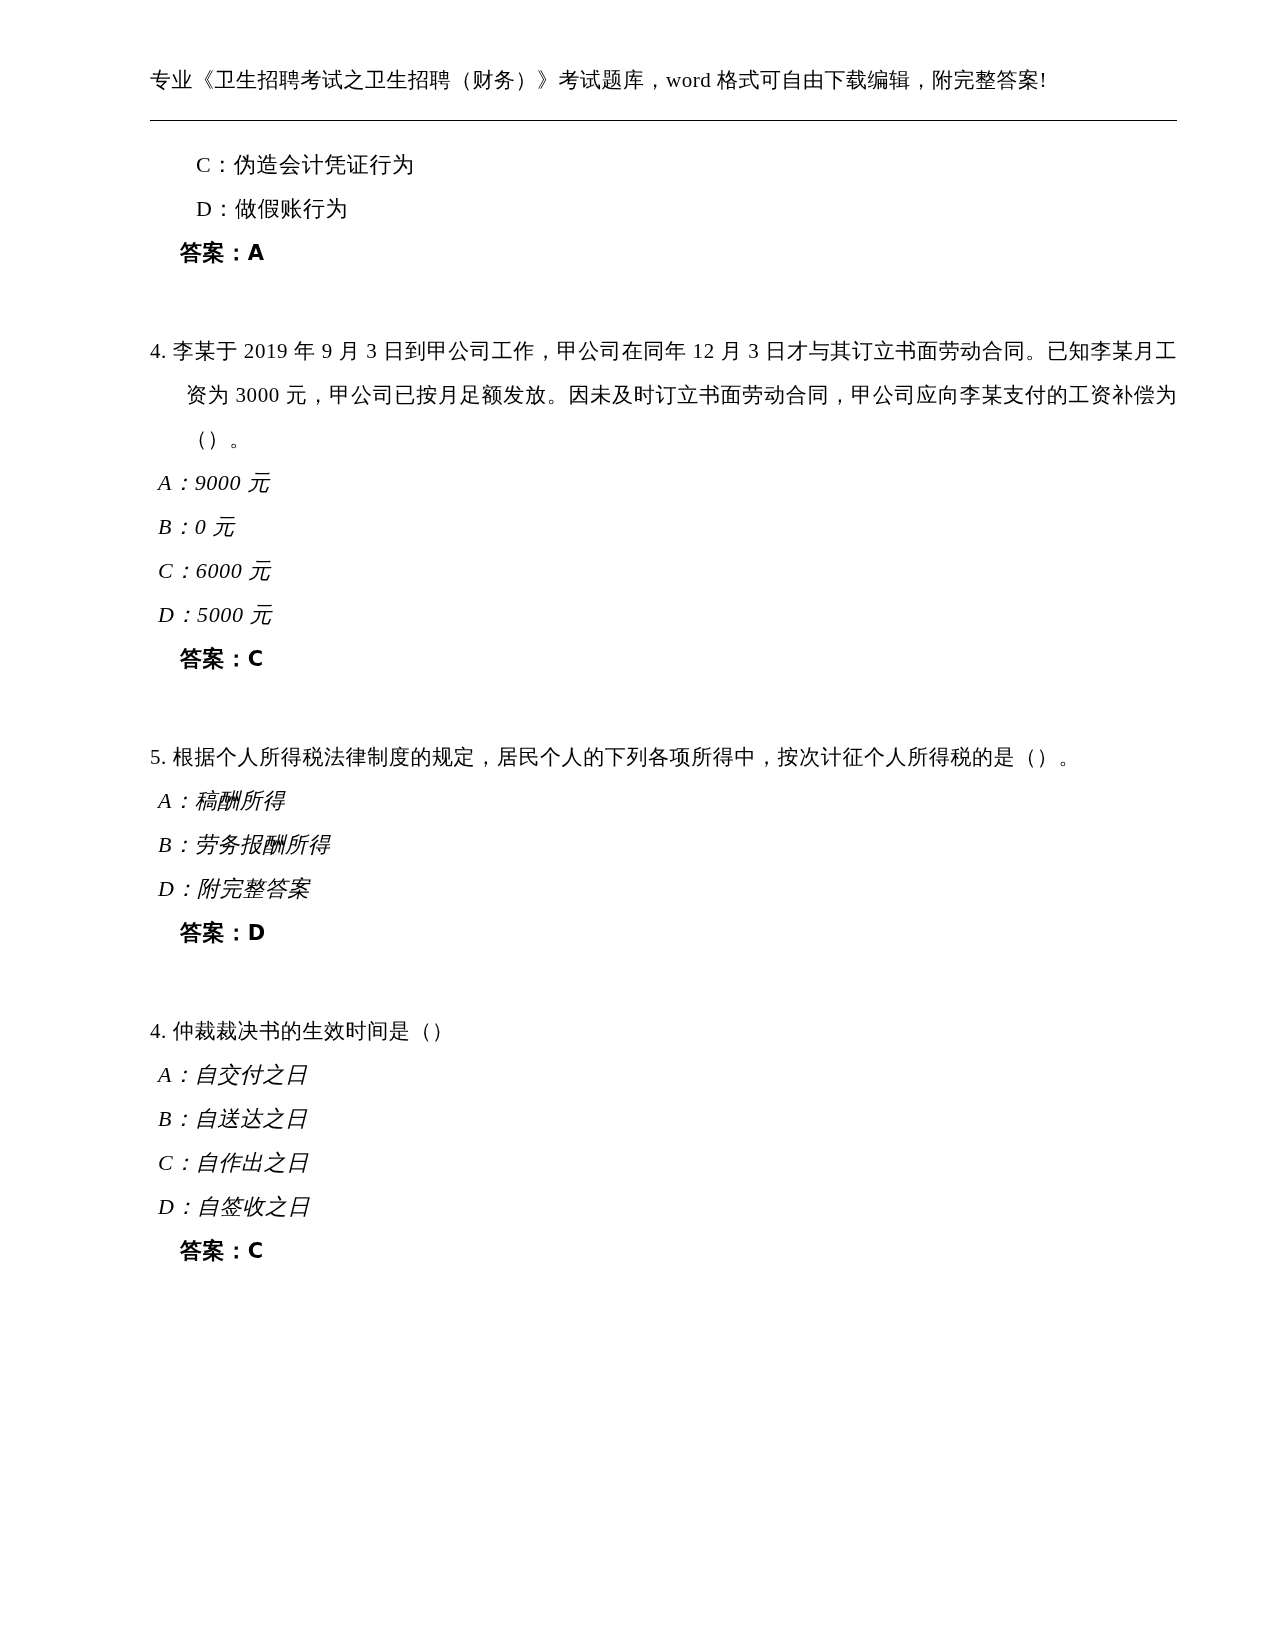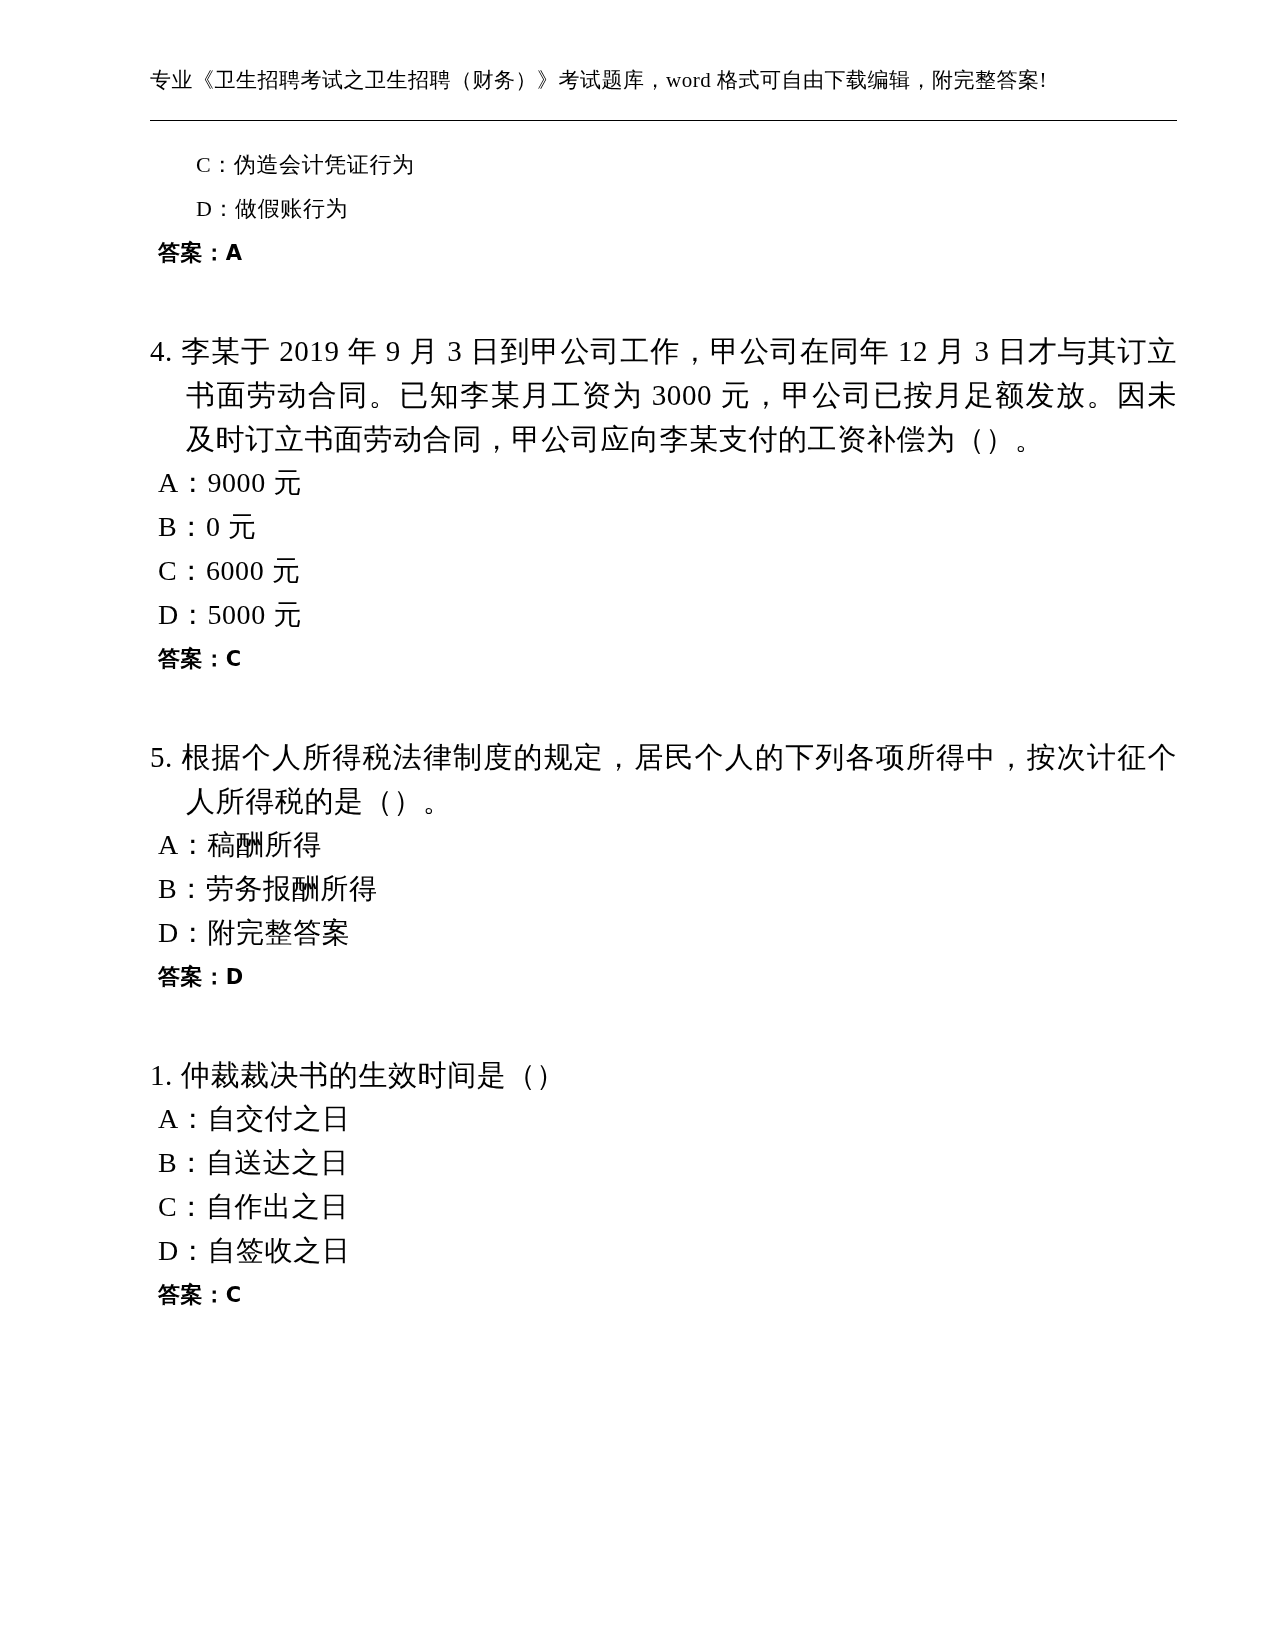--- a/index.html
+++ b/index.html
@@ -37,43 +37,45 @@
   .body-area {
     padding-top: 22px;
   }
   .qblock {
     margin-bottom: 54px;
   }
   .qblock:last-child {
     margin-bottom: 0;
   }
   .stem {
-    font-size: 29px;
+    font-size: 21px;
     line-height: 44px;
     text-align: justify;
     text-indent: 0;
     letter-spacing: 0.6px;
   }
   .stem-hang {
     padding-left: 36px;
     text-indent: -36px;
   }
   .opt {
-    font-size: 28px;
+    font-size: 22px;
     line-height: 44px;
     letter-spacing: 0.6px;
     padding-left: 8px;
+    font-style: italic;
   }
   .ans {
     font-size: 22px;
     line-height: 44px;
     font-weight: bold;
     letter-spacing: 0.6px;
     padding-left: 8px;
     font-family: "Liberation Serif", serif;
+    margin-left: 22px;
   }
   .ans .ansval {
     font-family: "DejaVu Sans", sans-serif;
     font-weight: bold;
     font-size: 21px;
   }
   .lead-frag {
     font-size: 22px;
     line-height: 44px;
     letter-spacing: 0.6px;
@@ -108,21 +110,21 @@
 
     <div class="qblock">
       <div class="stem stem-hang">5. 根据个人所得税法律制度的规定，居民个人的下列各项所得中，按次计征个人所得税的是（）。</div>
       <div class="opt">A：稿酬所得</div>
       <div class="opt">B：劳务报酬所得</div>
       <div class="opt">D：附完整答案</div>
       <div class="ans"><span>答案：</span><span class="ansval">D</span></div>
     </div>
 
     <div class="qblock">
-      <div class="stem stem-hang">1. 仲裁裁决书的生效时间是（）</div>
+      <div class="stem stem-hang">4. 仲裁裁决书的生效时间是（）</div>
       <div class="opt">A：自交付之日</div>
       <div class="opt">B：自送达之日</div>
       <div class="opt">C：自作出之日</div>
       <div class="opt">D：自签收之日</div>
       <div class="ans"><span>答案：</span><span class="ansval">C</span></div>
     </div>
 
   </div>
 </div>
 

